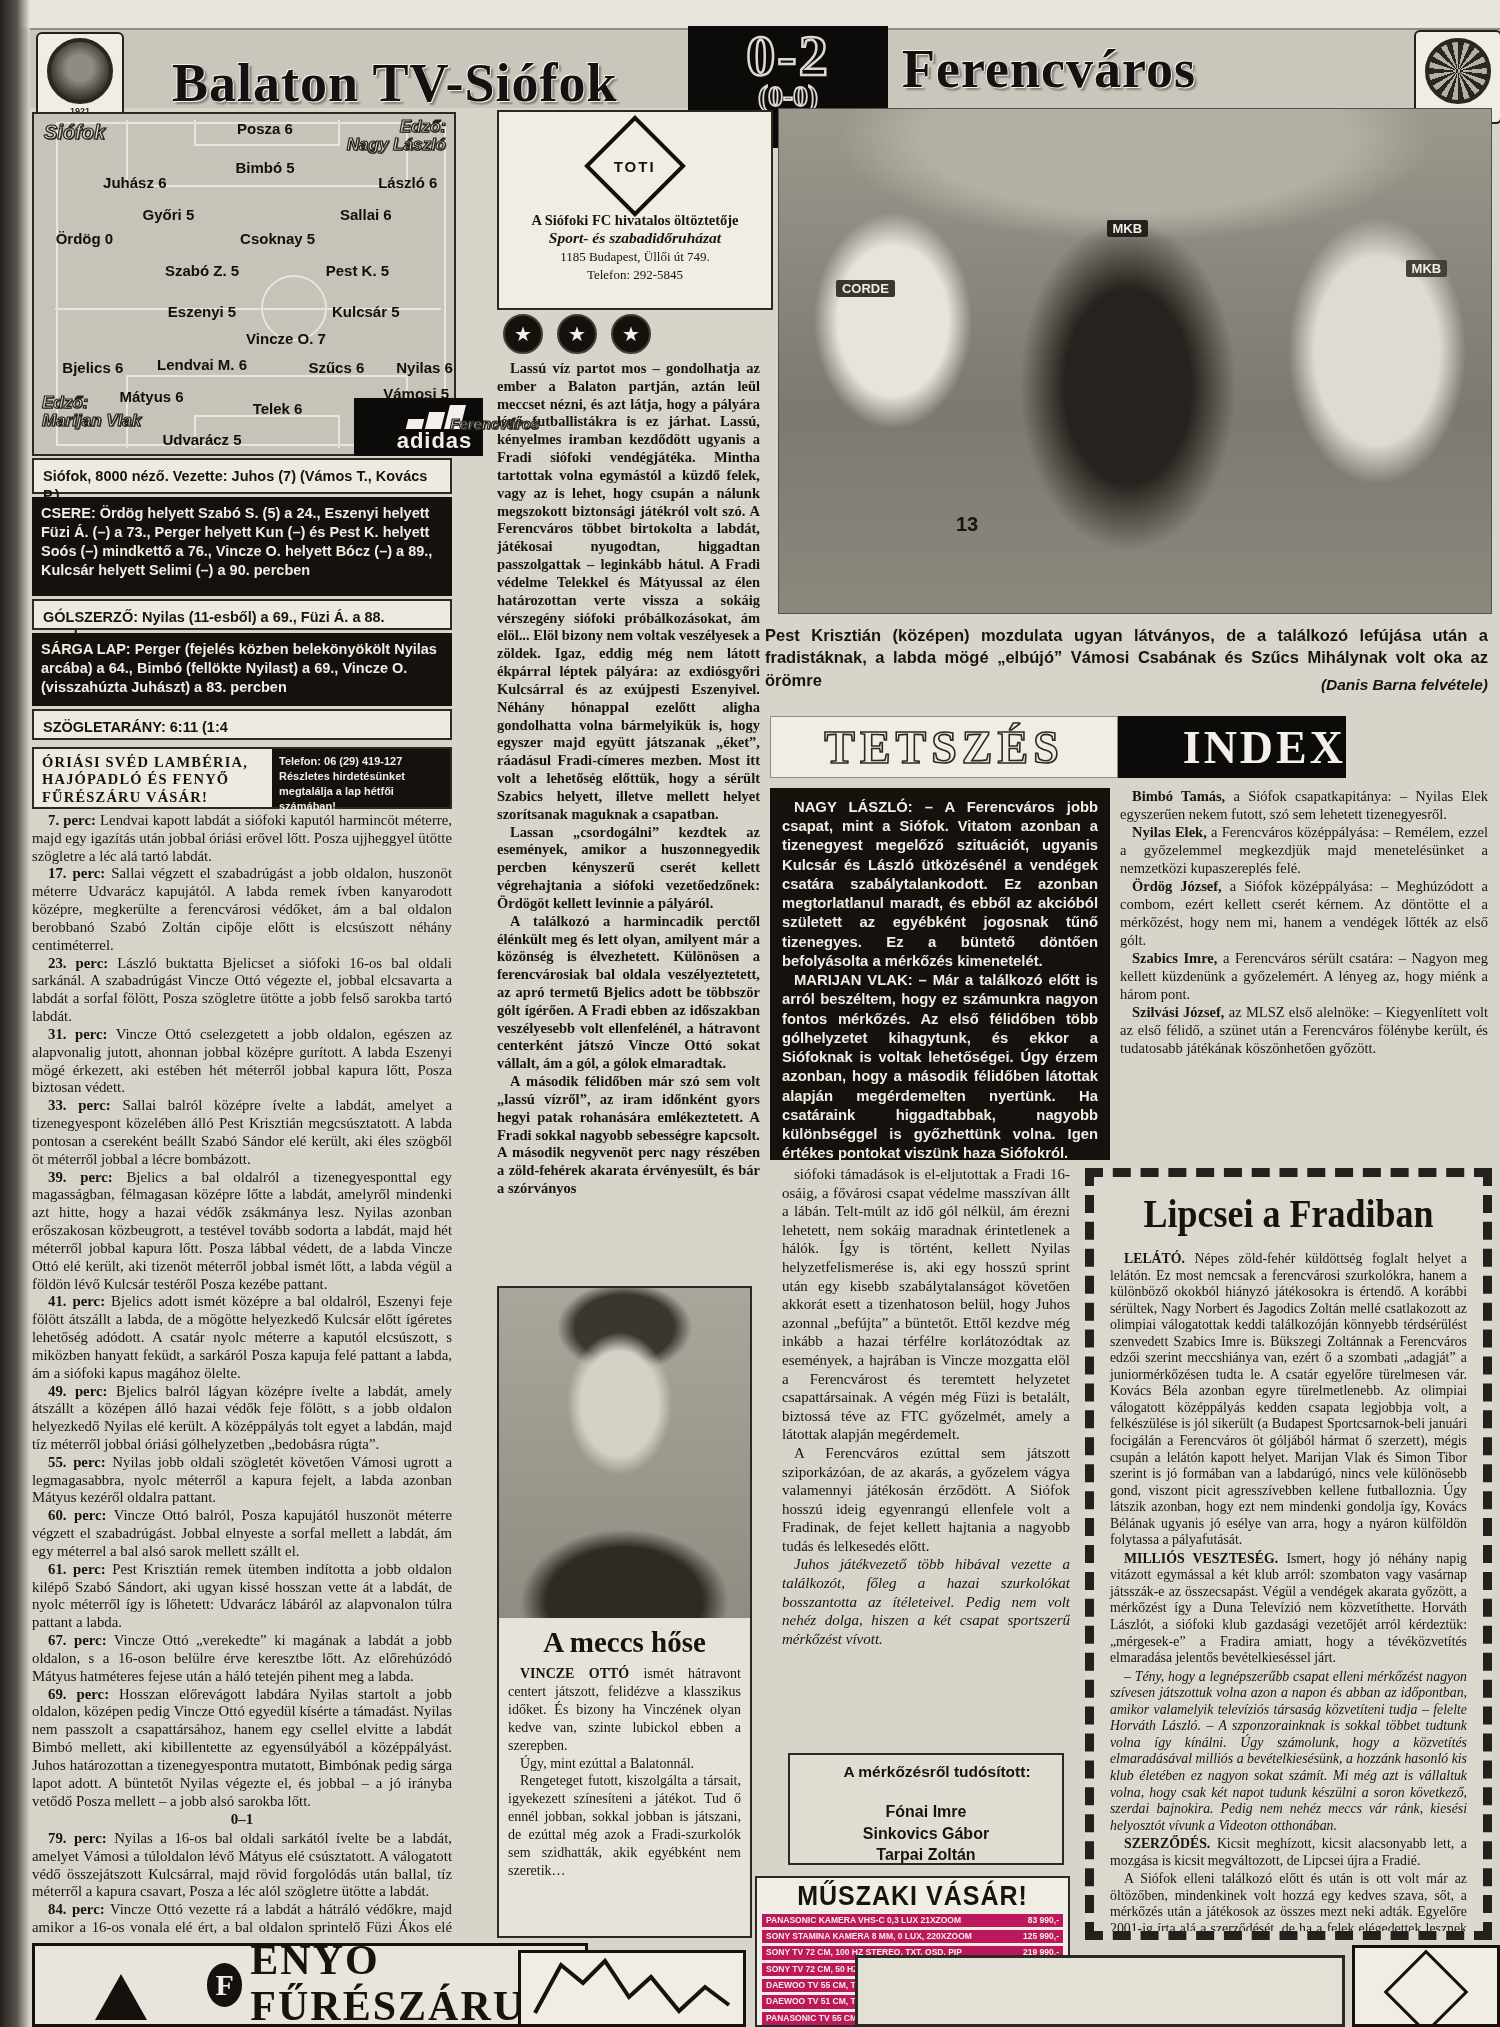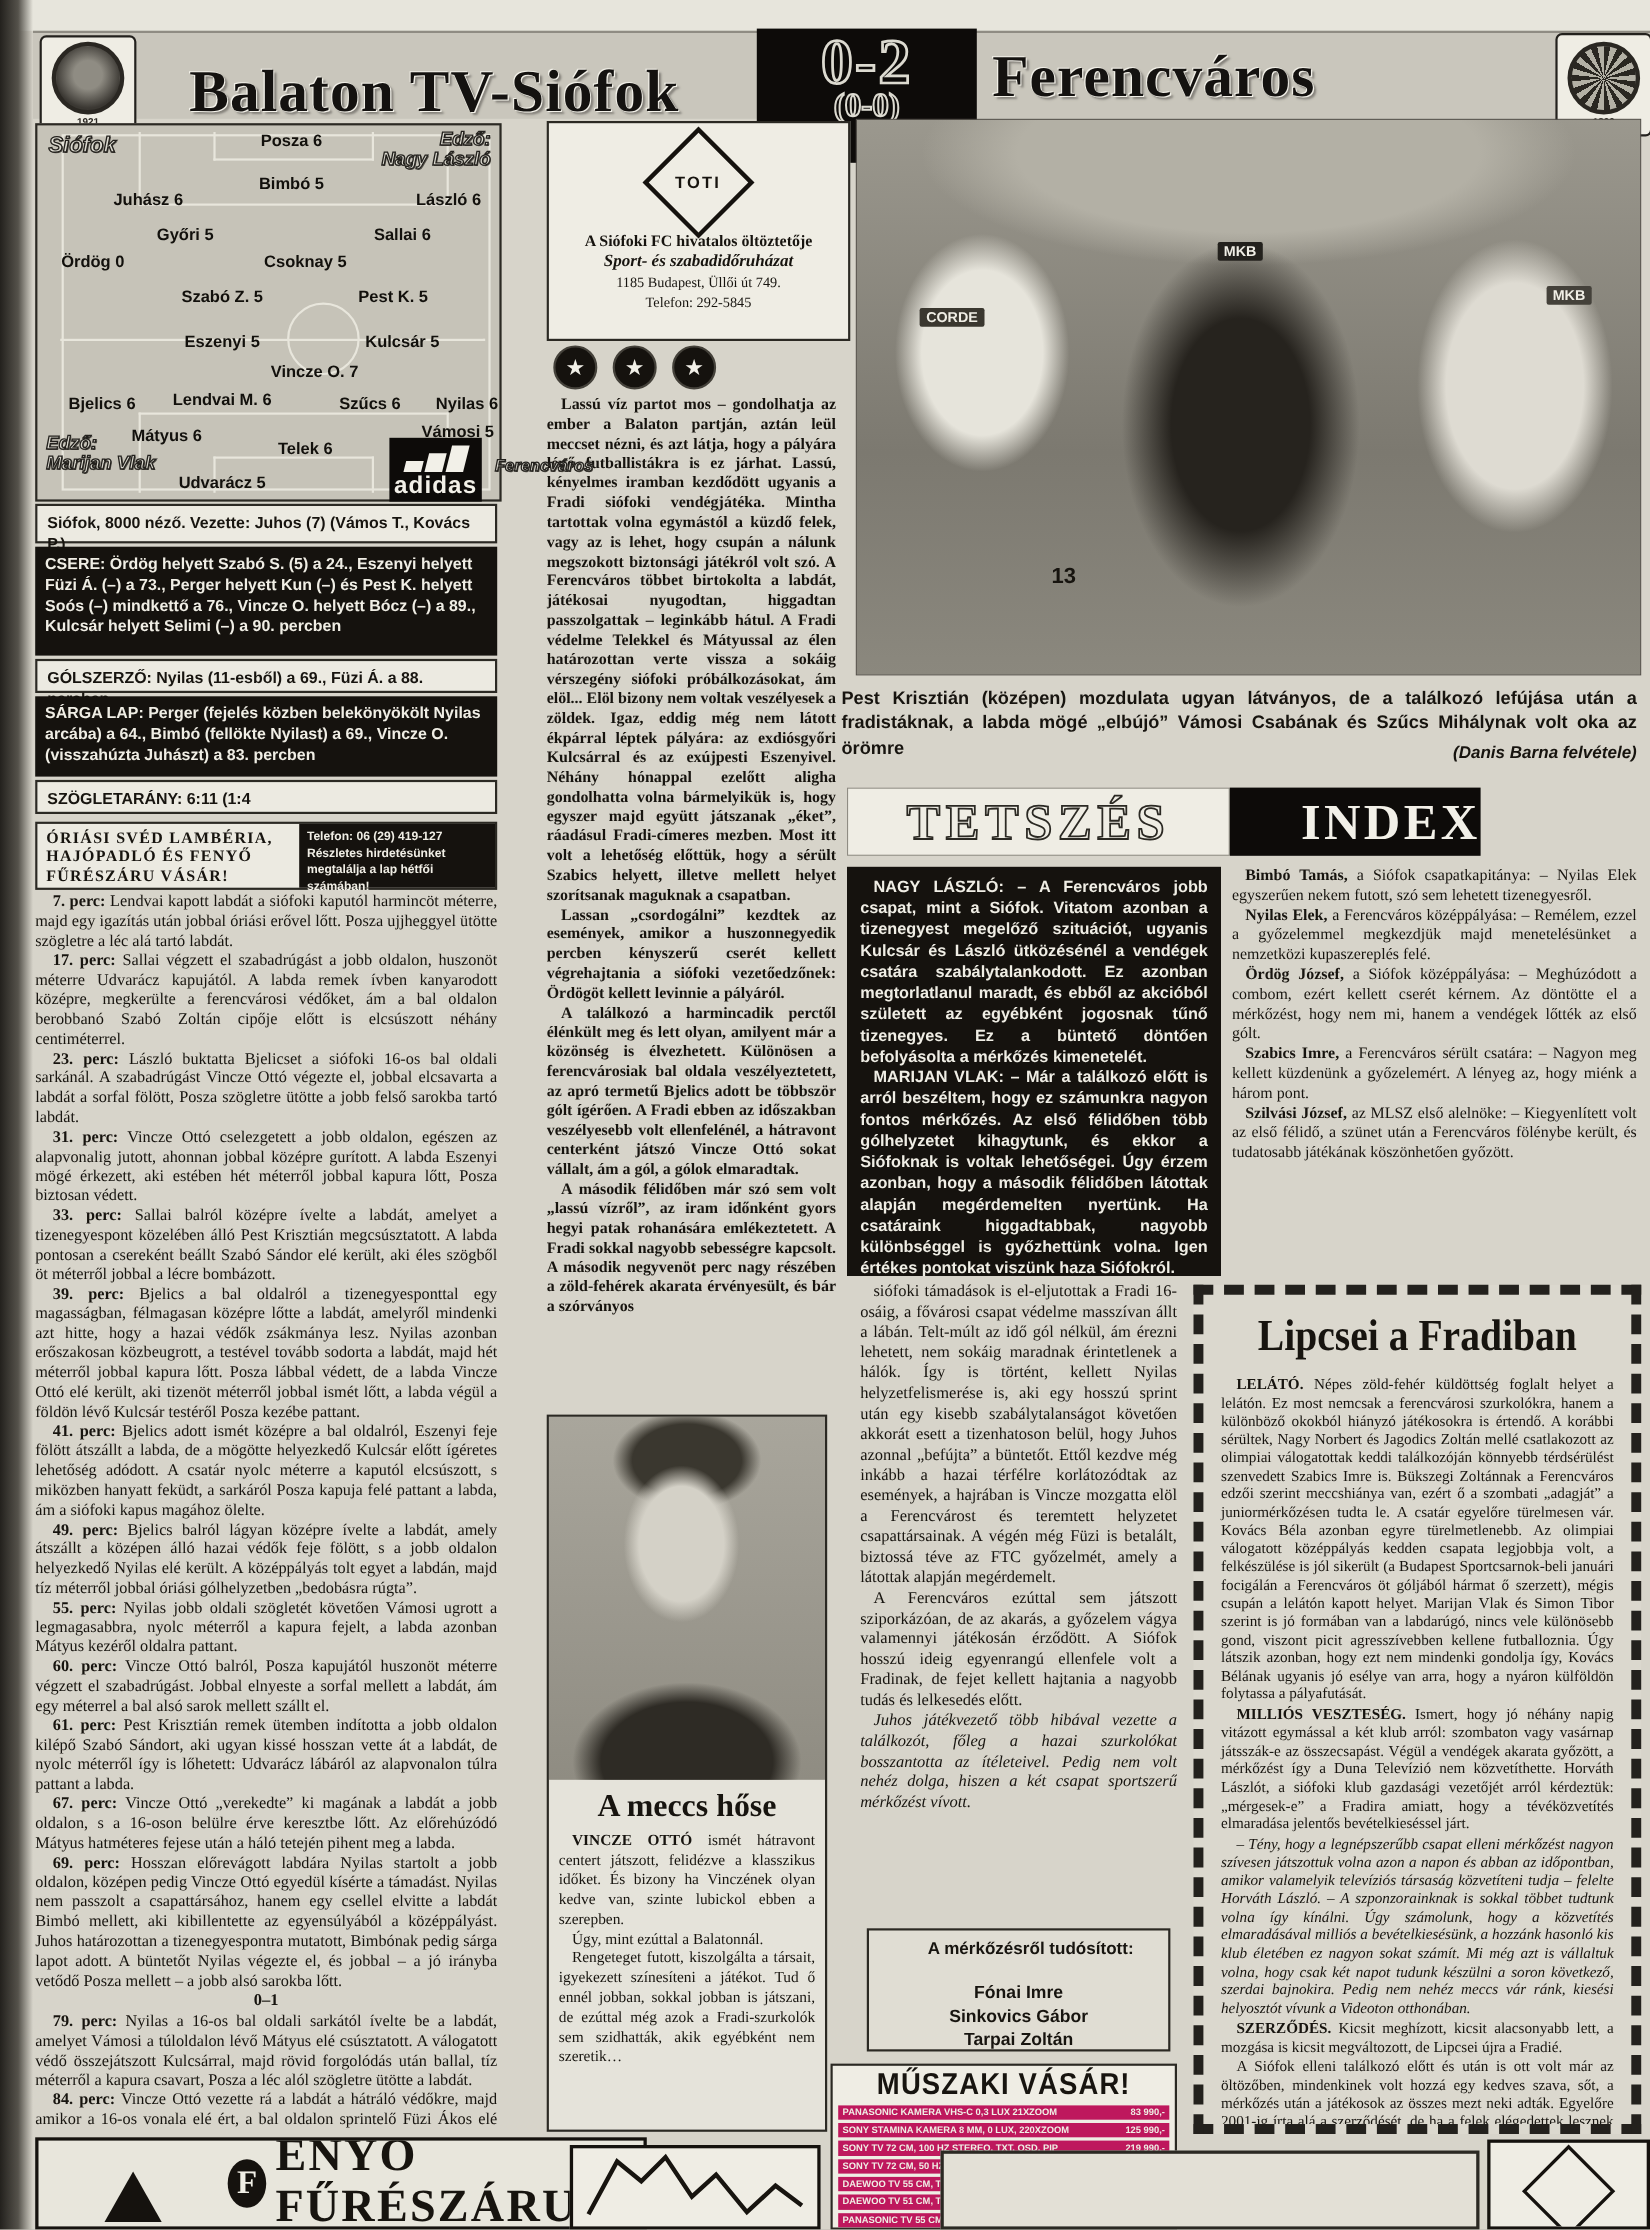--- a/index.html
+++ b/index.html
@@ -177,21 +177,21 @@
         <span class="player" style="left: 14%; top: 74.5%;">Bjelics 6</span>
         <span class="player" style="left: 40%; top: 73.5%;">Lendvai M. 6</span>
         <span class="player" style="left: 72%; top: 74.5%;">Szűcs 6</span>
         <span class="player" style="left: 93%; top: 74.5%;">Nyilas 6</span>
         <span class="player" style="left: 28%; top: 83%;">Mátyus 6</span>
         <span class="player" style="left: 91%; top: 82%;">Vámosi 5</span>
         <span class="player" style="left: 58%; top: 86.5%;">Telek 6</span>
         <span class="player" style="left: 40%; top: 95.5%;">Udvarácz 5</span>
       </div>
 
-    <div class="abs" id="adidas-box" style="left:320px;top:284px;width:84px;height:58px;">
+    <div class="abs" id="adidas-box" style="left:320px;top:284px;width:97px;height:58px;padding-left:32px;">
       <div class="bars">
         <i style="height:10px;"></i>
           <i style="height:17px;"></i>
           <i style="height:24px;"></i>
       </div>
       <div id="adidas-word">adidas</div>
     </div>
   </div>
   <div class="abs outlab" style="left:450px;top:416px;font-size:15px;z-index:4;">Ferencváros</div>
 

